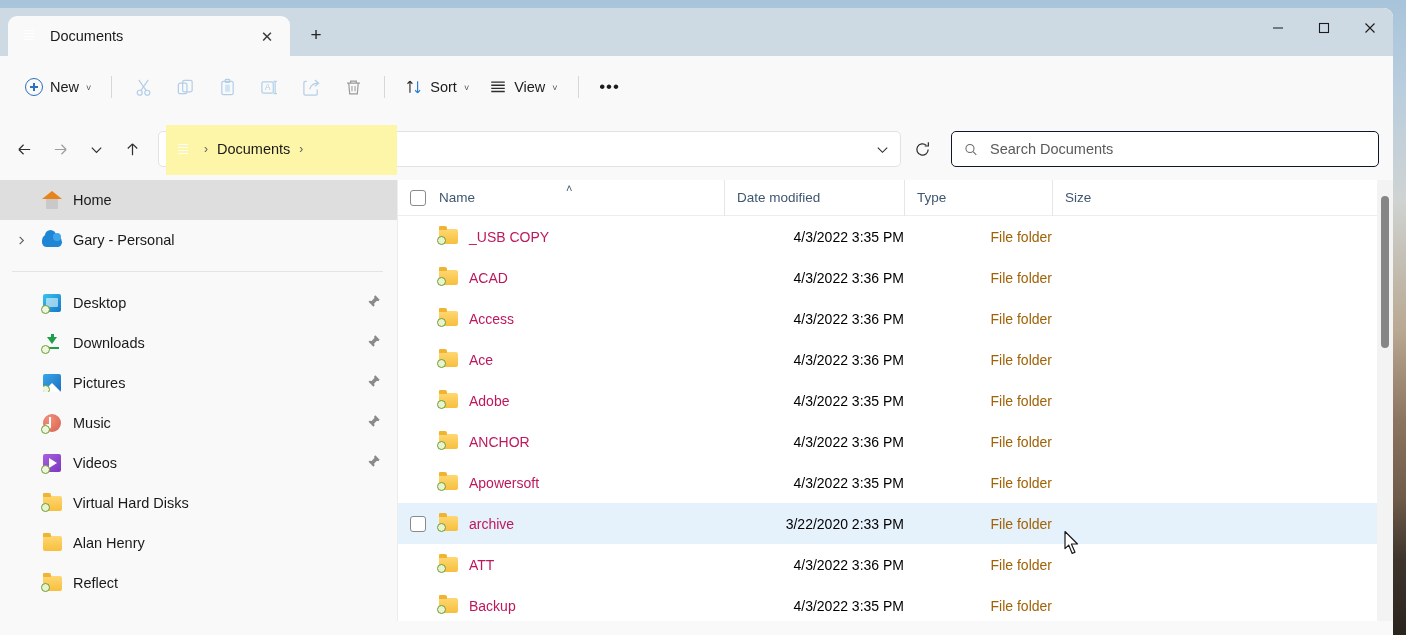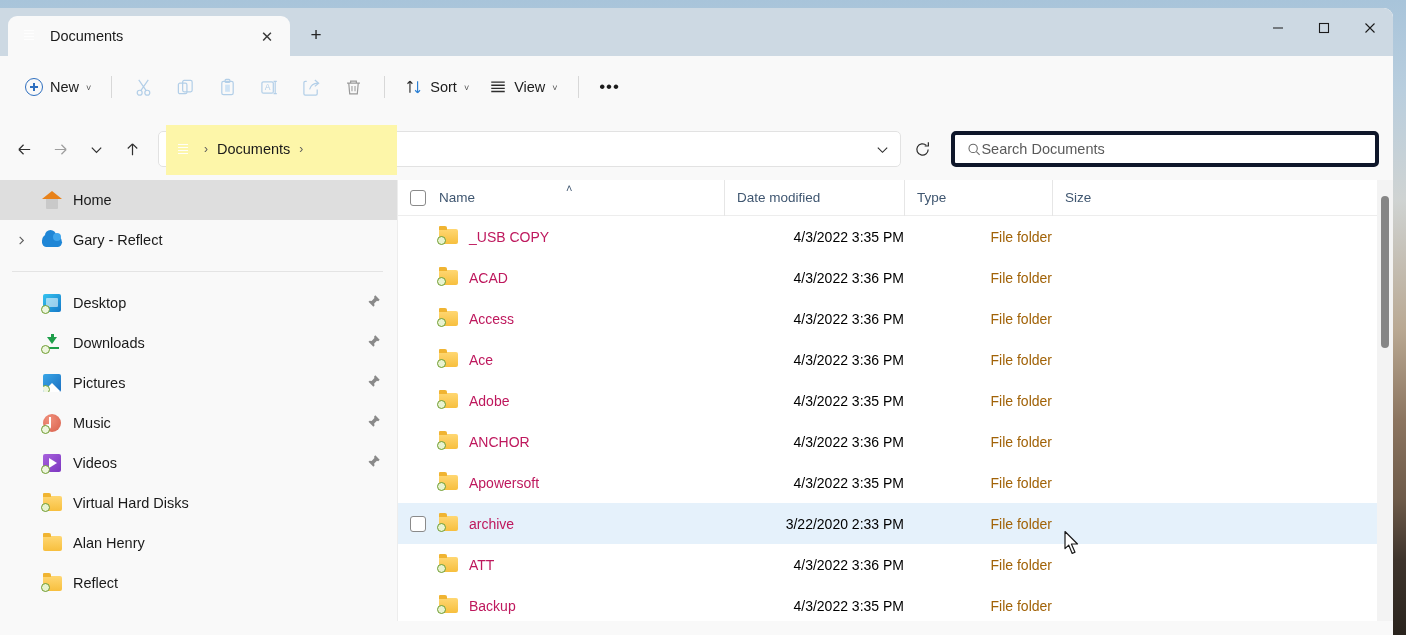--- a/index.html
+++ b/index.html
@@ -147,22 +147,22 @@
   .bc-icon { width: 17px; height: 17px; margin-right: 2px; }
   .bc-sep { color: #5c5c5c; font-size: 12px; padding: 0 9px; }
   .bc-item { font-size: 14.5px; color: #1a1a1a; }
   #bc-right-btns { margin-left: auto; display: flex; align-items: center; }
   .addr-btn {
     width: 36px; height: 34px; display: flex;
     align-items: center; justify-content: center; color: #2e2e2e;
   }
   #search-box {
     width: 428px; height: 36px; margin-left: 8px;
-    background: #fff; border: 4px solid #0f172a; border-radius: 5px;
-    display: flex; align-items: center; padding: 0 12px; gap: 0;
+    background: #fff; border: 1px solid #0f172a; border-radius: 5px;
+    display: flex; align-items: center; padding: 0 12px; gap: 12px;
   }
   #search-input {
     border: none; outline: none; background: transparent;
     font-family: "Liberation Sans", sans-serif;
     font-size: 14.5px; color: #1a1a1a; width: 100%;
   }
   #search-input::placeholder { color: #5a5a5a; }
 
   
   #content { display: flex; height: 441px; background: #f9f9f9; }
@@ -524,21 +524,21 @@
 
       <div class="nav-item">
         <span class="nav-expander">
           <svg width="11" height="11" viewBox="0 0 12 12">
               <path d="M4 2l4 4-4 4" fill="none" stroke="#5c5c5c" stroke-width="1.2"></path>
             </svg>
         </span>
         <span class="nav-icon">
             <span class="cloud-icon"></span>
           </span>
-        <span class="nav-label">Gary - Reflect</span>
+        <span class="nav-label">Gary - Personal</span>
       </div>
 
       <div class="nav-divider"></div>
 
       <div class="nav-item">
         <span class="nav-expander"></span>
         <span class="nav-icon">
             <span class="sq-icon icon-desktop"></span>
           </span>
         <span class="nav-label">Desktop</span>

